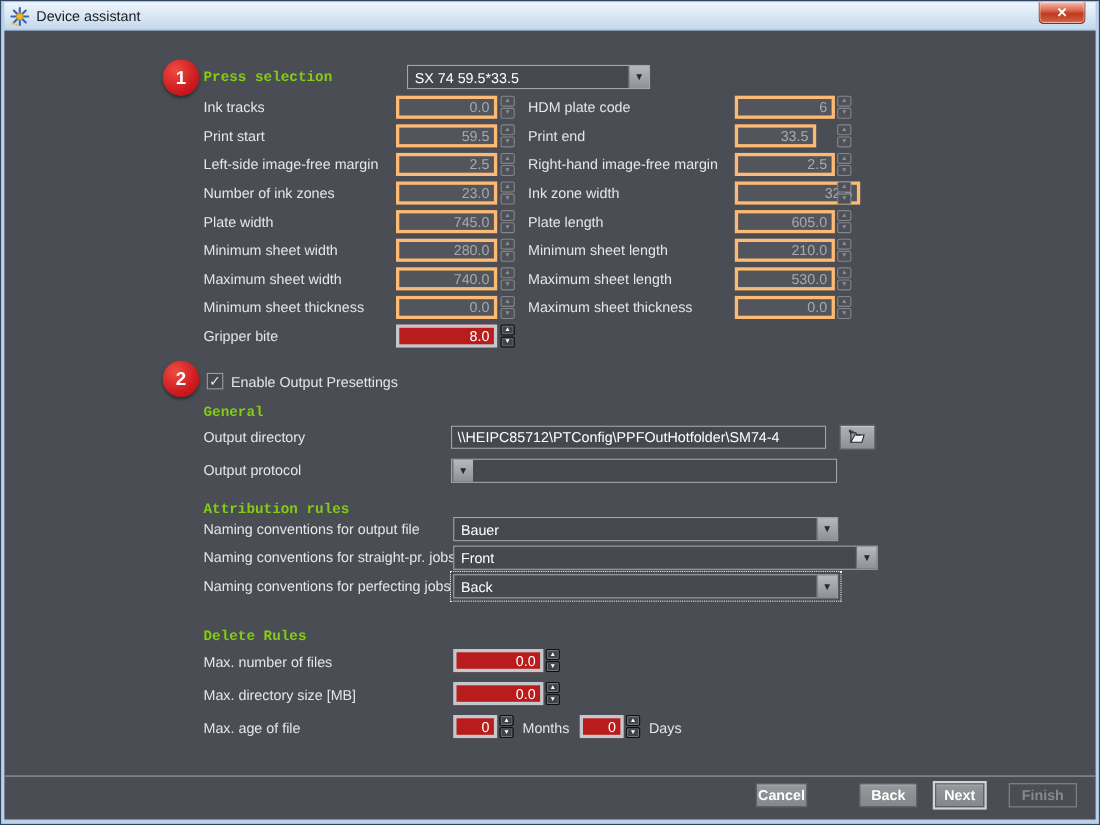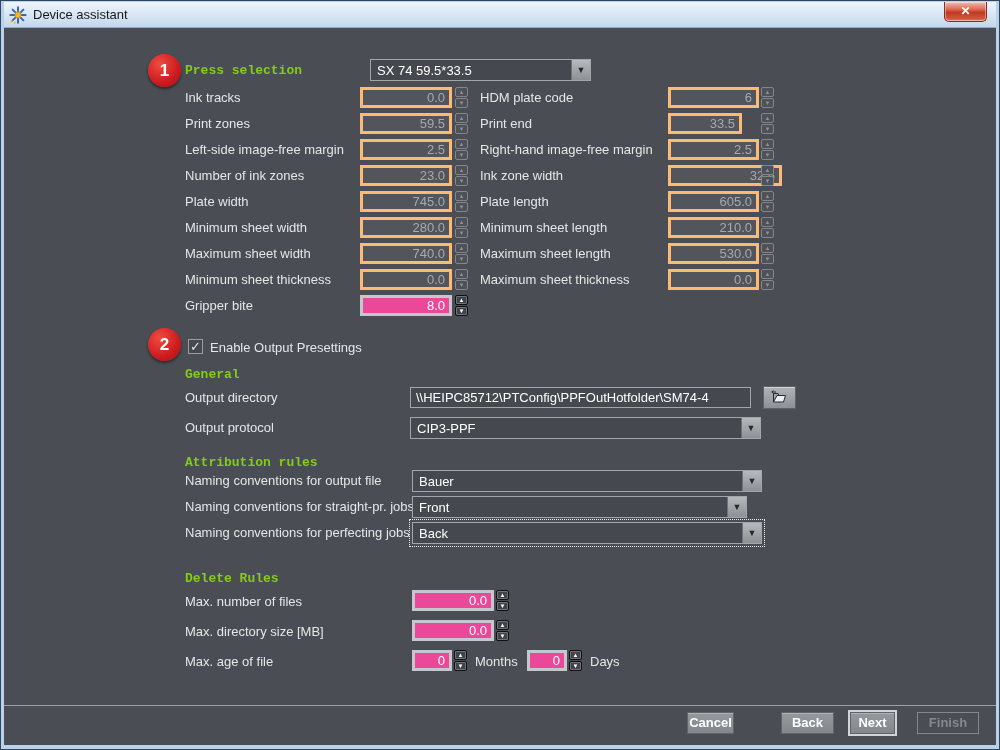--- a/index.html
+++ b/index.html
@@ -20,21 +20,21 @@
   .lbl { position:absolute; font-size:13px; color:#e5e6e8; white-space:nowrap; }
   .heading { font-weight:bold; color:#84cc16;font-family:Liberation Mono, monospace; }
 
   .badge { position:absolute; width:33px; height:33px; border-radius:50%;
     background:radial-gradient(circle at 35% 30%, #ef4b41, #cc1a1e 62%, #a90f14);
     color:#fff; font-weight:bold; font-size:17px; text-align:center; line-height:33px;
     box-shadow:0 2px 3px rgba(0,0,0,.45); }
 
   .num { position:absolute; height:21px; background:#52555b; border:3px solid #fdba74;
     color:#a6a9ae; font-family:"Liberation Sans",sans-serif; font-size:13px; text-align:right; padding-right:4px; }
-  .num.on { background:#ec4899; border-color:#c4c7cc; color:#ffffff; }
+  .num.on { background:#b91c1c; border-color:#c4c7cc; color:#ffffff; }
   .txtin { position:absolute; height:21px; background:#45484e; border:1px solid #a2a5aa;
     color:#fff; font-family:"Liberation Sans",sans-serif; font-size:13px; text-align:left; padding-left:5px; }
 
   .spin { position:absolute; width:13px; height:21px; display:flex; flex-direction:column; justify-content:space-between; }
   .spin .sb { height:10px; background:#4e5157; border:1px solid #83868b; border-radius:2px;
     color:#8d9095; font-size:6px; line-height:8px; text-align:center; overflow:hidden; }
   .spin.on .sb { background:#3f434a; border-color:#0e1013; color:#fff; box-shadow:inset 0 0 0 1px #70737a; }
 
   .combo { position:absolute; height:22px; background:#45484e; border:1px solid #a2a5aa;
     display:flex; align-items:stretch; color:#fff; font-size:13px; }
@@ -94,21 +94,21 @@
         <div class="sb">▲</div>
         <div class="sb">▼</div>
       </div>
     <div class="lbl" style="left:476px;top:62px">HDM plate code</div>
     <input class="num" style="left: 664px; top: 59px; width: 91px;" disabled="" value="6">
     <div class="spin" style="left:757px;top:59px">
         <div class="sb">▲</div>
         <div class="sb">▼</div>
       </div>
 
-    <div class="lbl" style="left:181px;top:88px">Print zones</div>
+    <div class="lbl" style="left:181px;top:88px">Print start</div>
     <input class="num" style="left: 356px; top: 85px; width: 92px;" disabled="" value="59.5">
     <div class="spin" style="left:451px;top:85px">
         <div class="sb">▲</div>
         <div class="sb">▼</div>
       </div>
     <div class="lbl" style="left:476px;top:88px">Print end</div>
     <input class="num" style="left: 664px; top: 85px; width: 74px;" disabled="" value="33.5">
     <div class="spin" style="left:757px;top:85px">
         <div class="sb">▲</div>
         <div class="sb">▼</div>
@@ -210,34 +210,33 @@
     <div class="toolbtn" style="left:759px;top:358px">
       <svg width="19" height="15" viewBox="0 0 19 15">
         <path d="M7 5.5 h8.5 l-2 6.5 H3.5 z" fill="#eef0f2" stroke="#26292e" stroke-width="1"></path>
         <path d="M3.5 12 V3.5 h4.5 l1 2 h3.5" fill="none" stroke="#26292e" stroke-width="1"></path>
         <path d="M6 2 H1.8 M1.8 2 l1.6-1.4 M1.8 2 l1.6 1.4" fill="none" stroke="#26292e" stroke-width="1"></path>
       </svg>
     </div>
 
     <div class="lbl" style="left:181px;top:392px">Output protocol</div>
     <div class="combo" style="left:406px;top:389px;width:351px">
-      <div class="ctxt">CIP3-PPF</div>
       <div class="carrow">▼</div>
     </div>
 
     <div class="lbl heading" style="left:181px;top:427px">Attribution rules</div>
 
     <div class="lbl" style="left:181px;top:445px">Naming conventions for output file</div>
     <div class="combo" style="left:408px;top:442px;width:350px">
       <div class="ctxt">Bauer</div>
       <div class="carrow">▼</div>
     </div>
 
     <div class="lbl" style="left:181px;top:471px">Naming conventions for straight-pr. jobs</div>
-    <div class="combo" style="left:408px;top:468px;width:335px">
+    <div class="combo" style="left:408px;top:468px;width:386px">
       <div class="ctxt">Front</div>
       <div class="carrow">▼</div>
     </div>
 
     <div class="lbl" style="left:181px;top:497px">Naming conventions for perfecting jobs</div>
     <div class="combo focused" style="left:408px;top:494px;width:350px">
       <div class="ctxt">Back</div>
       <div class="carrow">▼</div>
     </div>
 

